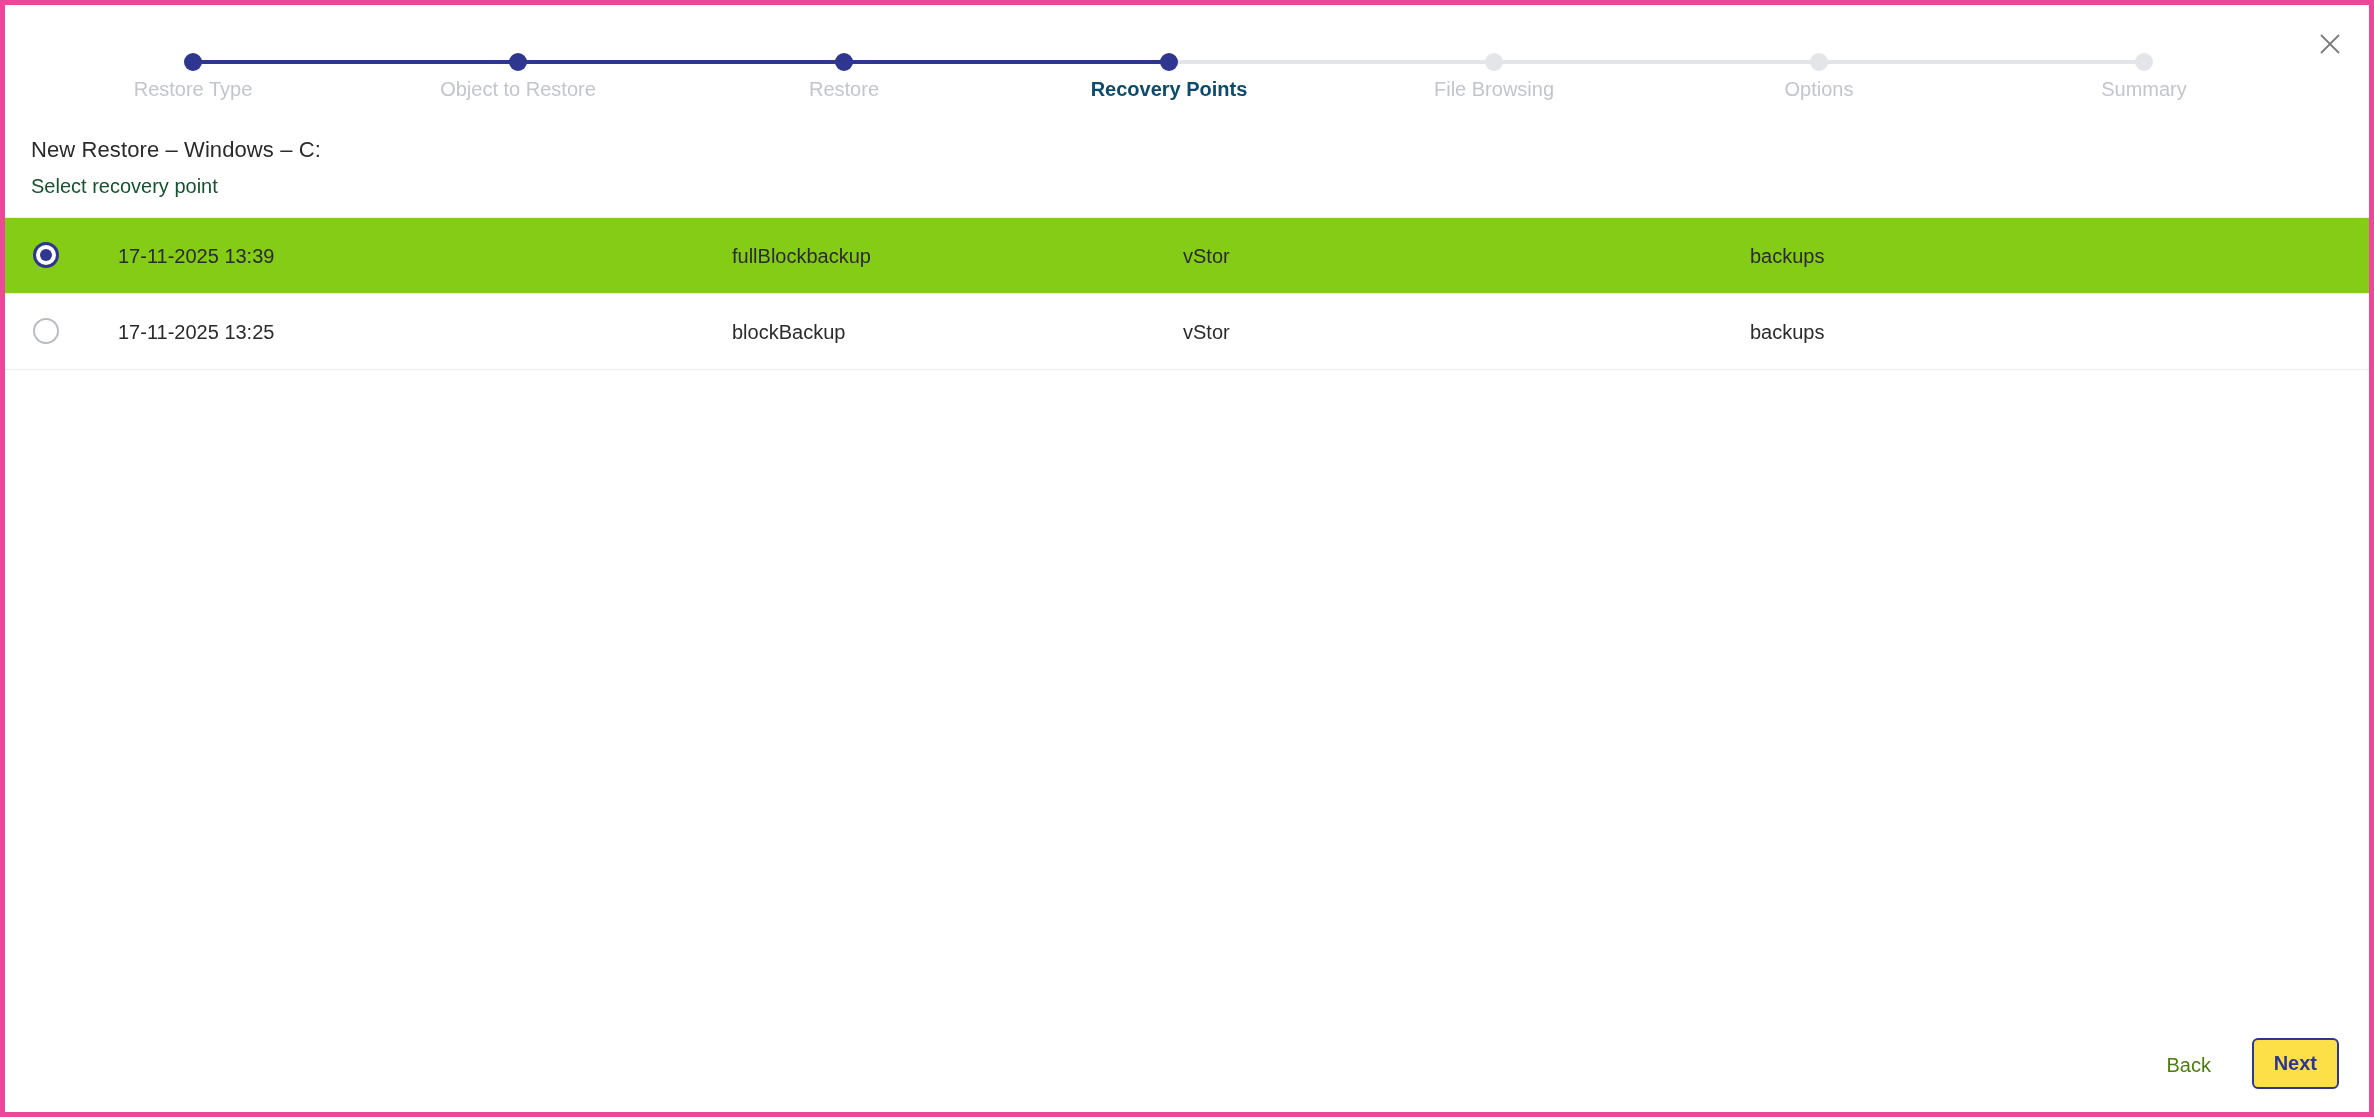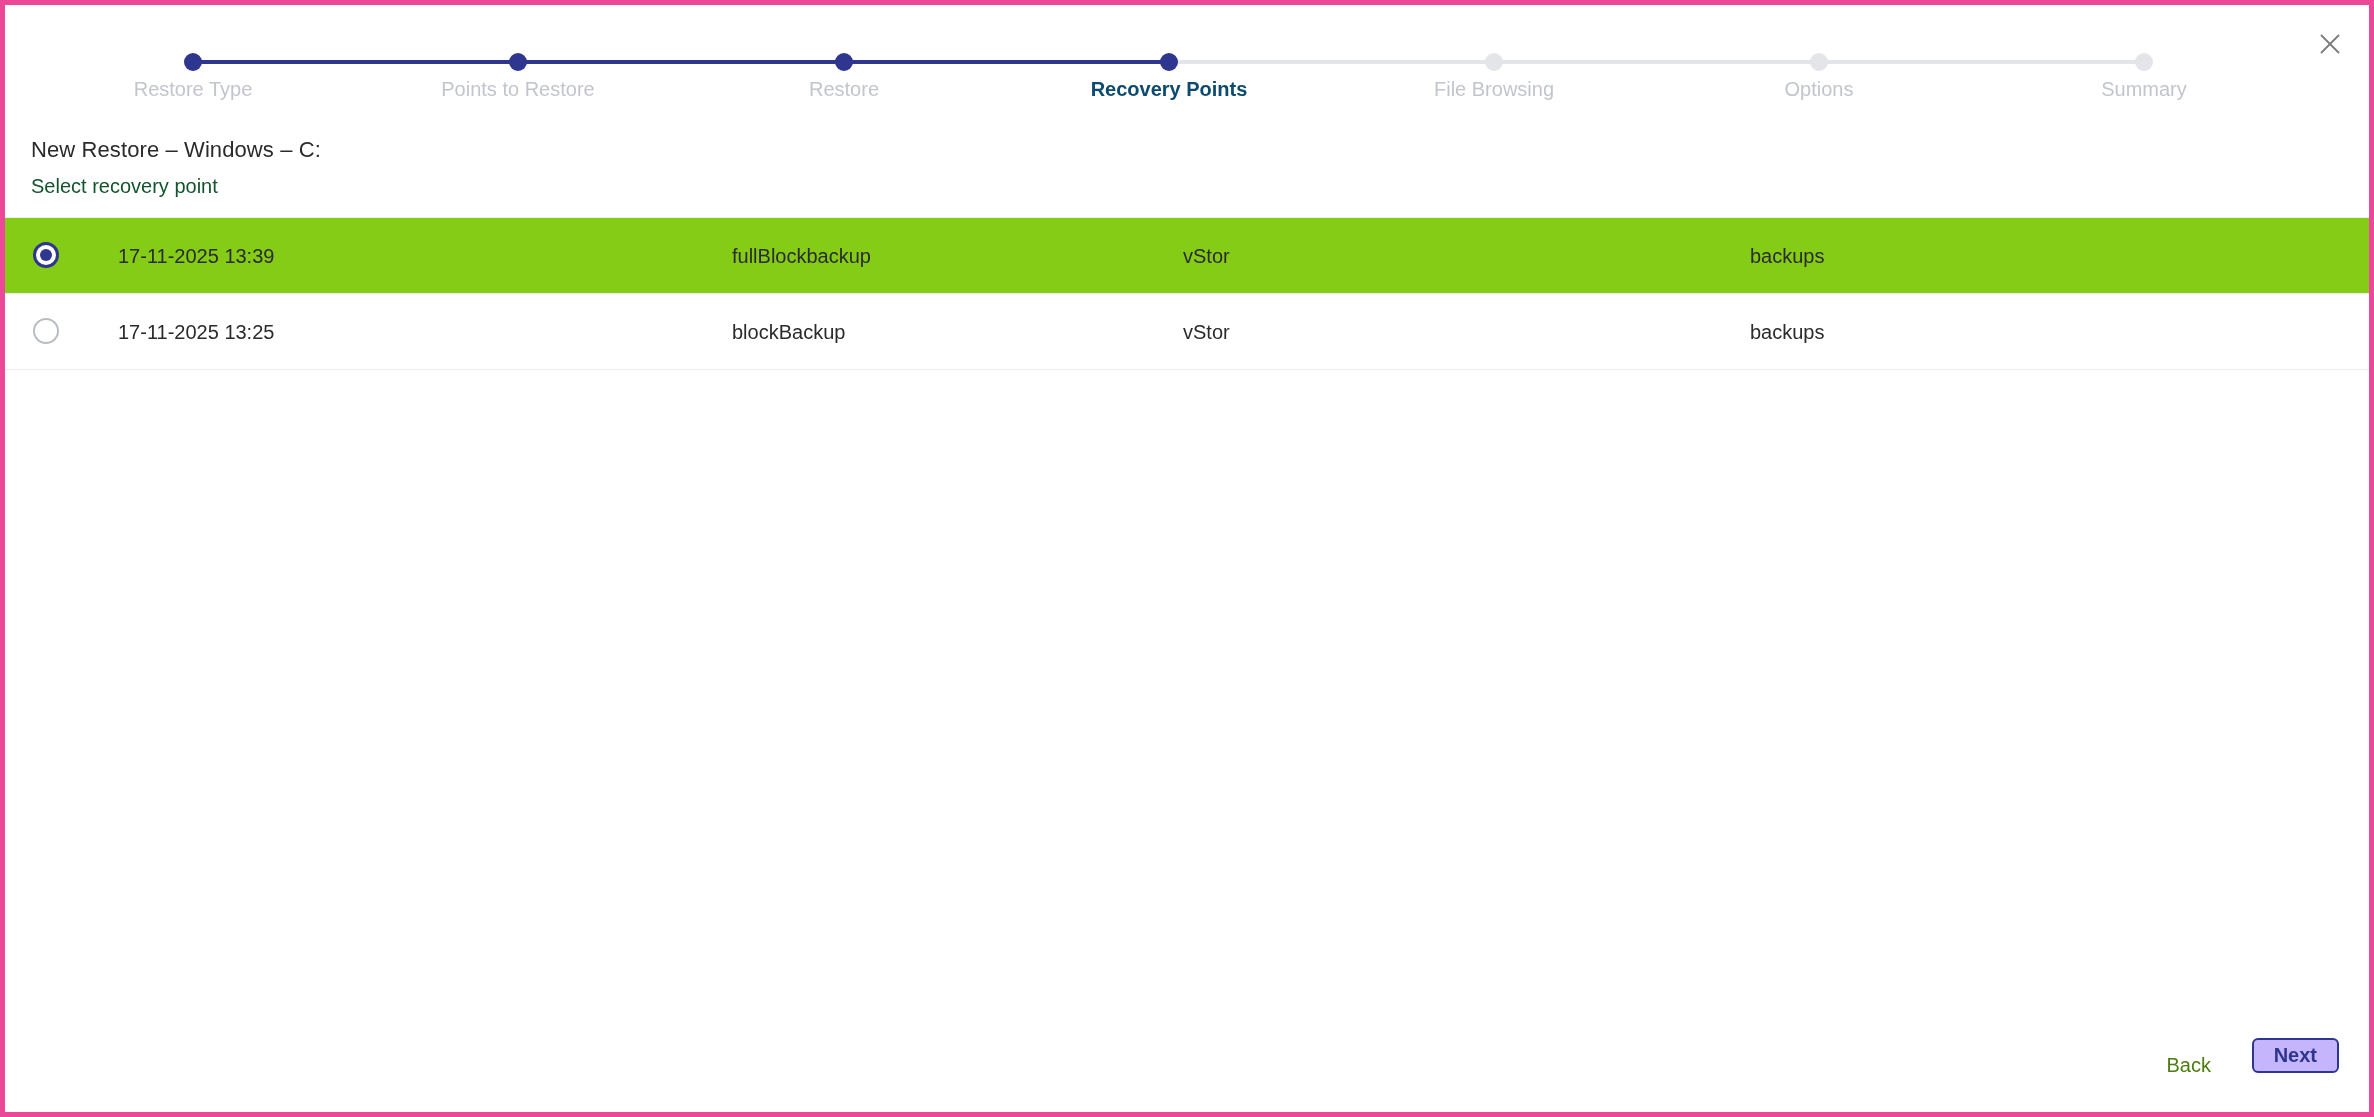--- a/index.html
+++ b/index.html
@@ -204,25 +204,25 @@
     border: none;
     padding: 8px 10px;
     cursor: pointer;
     font-family: "Liberation Sans", sans-serif;
   }
   .btn-next {
     position: absolute;
     right: 30px;
     top: 36px;
     min-width: 66px;
-    padding: 4px 20px;
+    padding: 12px 20px;
     font-size: 20px;
     font-weight: bold;
     color: #2f3690;
-    background: #c4b5fd;
+    background: #fde047;
     border: 2px solid #2f3690;
     border-radius: 6px;
     cursor: pointer;
     font-family: "Liberation Sans", sans-serif;
   }
 </style>
 </head>
 <body>
 
 <div class="wizard-dialog">
@@ -237,21 +237,21 @@
   <div class="stepper">
     <div class="stepper-track"></div>
     <div class="stepper-progress"></div>
 
     <div class="step done" style="left:188px">
       <div class="step-dot"></div>
       <div class="step-label">Restore Type</div>
     </div>
     <div class="step done" style="left:513px">
       <div class="step-dot"></div>
-      <div class="step-label">Points to Restore</div>
+      <div class="step-label">Object to Restore</div>
     </div>
     <div class="step done" style="left:839px">
       <div class="step-dot"></div>
       <div class="step-label">Restore</div>
     </div>
     <div class="step active" style="left:1164px">
       <div class="step-dot"></div>
       <div class="step-label">Recovery Points</div>
     </div>
     <div class="step" style="left:1489px">

